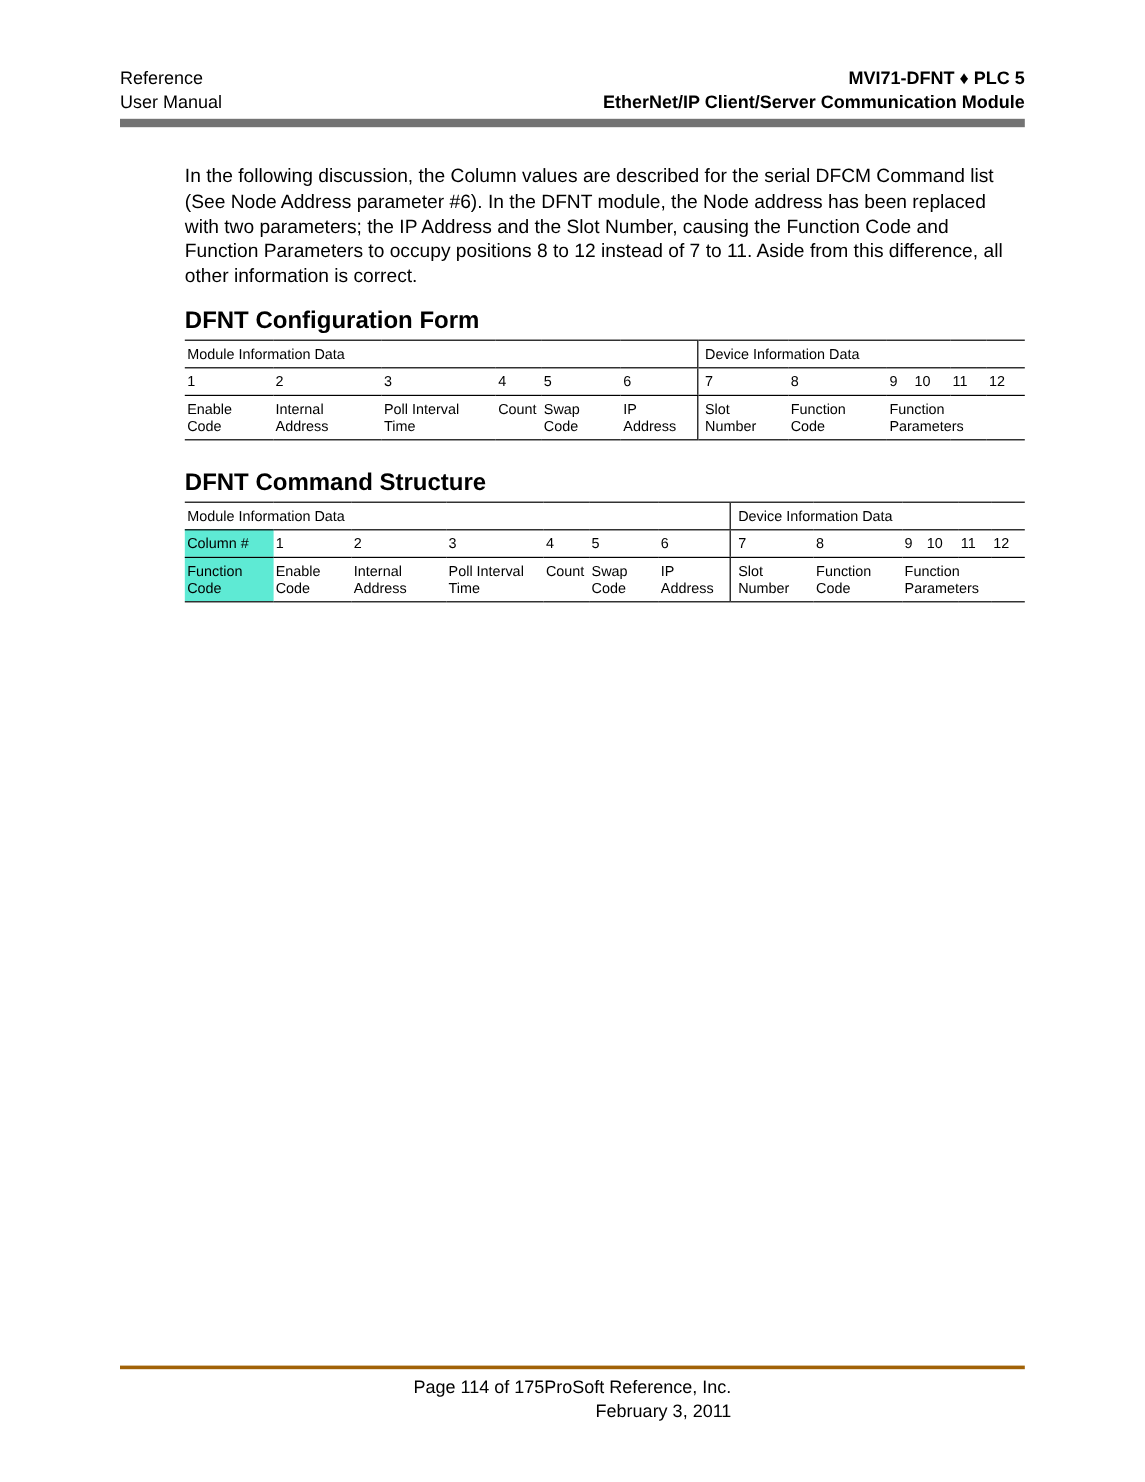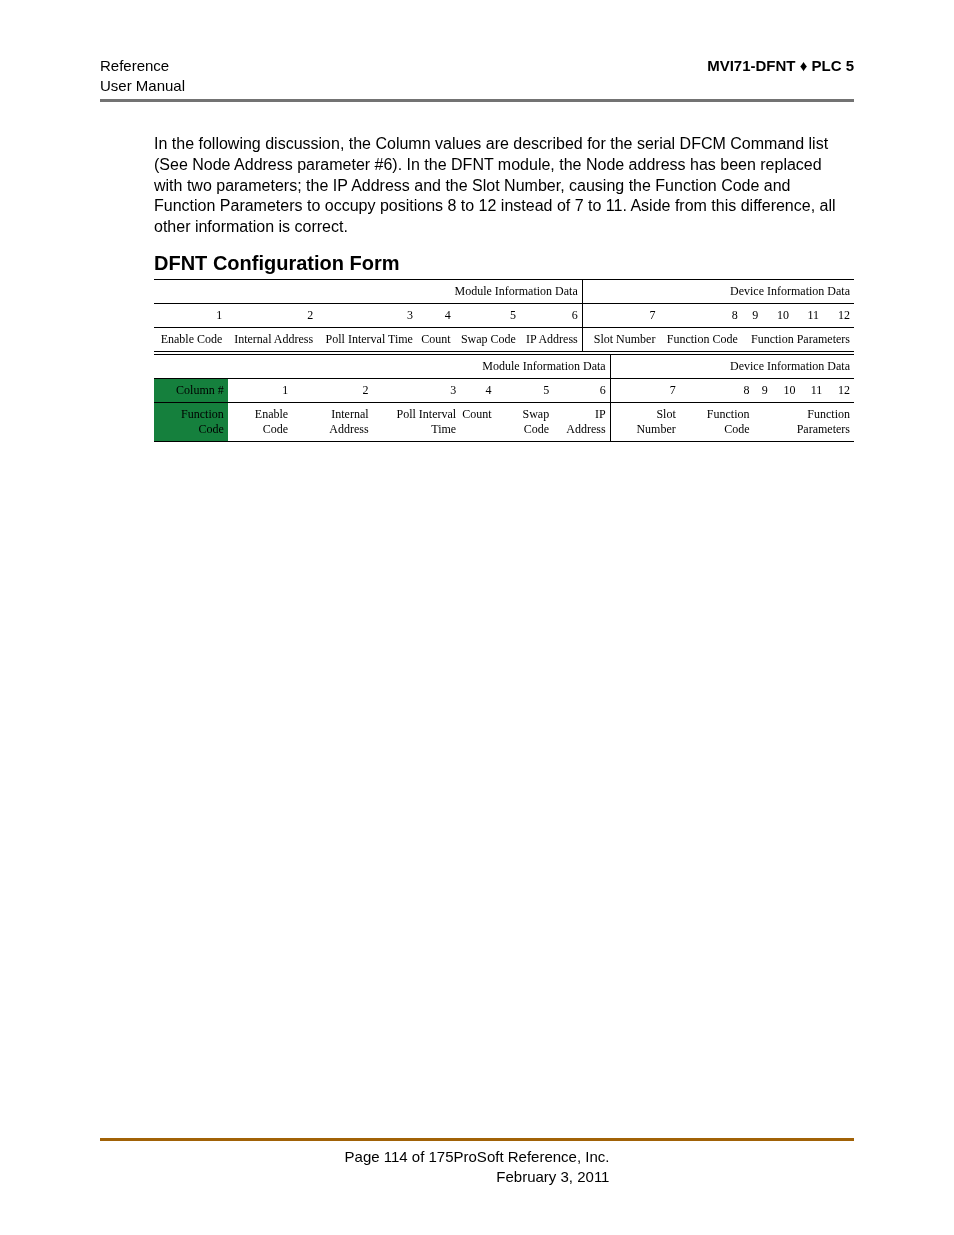--- a/index.html
+++ b/index.html
@@ -13,21 +13,21 @@
     position: relative;
     box-sizing: border-box;
   }
   .page {
     padding: 56px 100px 40px 100px;
     box-sizing: border-box;
     height: 100%;
     position: relative;
   }
   .header {
-    border-bottom: 3px solid #737373;
+    border-bottom: 7px solid #737373;
     padding-bottom: 4px;
     display: flex;
     justify-content: space-between;
     font-size: 15px;
     line-height: 1.3;
   }
   .header .left, .header .right { }
   .header .right { text-align: right; font-weight: bold; }
   .section {
     margin-top: 32px;
@@ -49,46 +49,45 @@
     margin: 14px 0 4px 0;
   }
   .content-block { margin-left: 54px; }
   table.tbl {
     border-collapse: collapse;
     width: 100%;
     font-size: 12px;
     margin-top: 2px;
   }
   table.tbl td, table.tbl th {
-    text-align: right;
+    text-align: left;
     vertical-align: top;
     padding: 4px 4px 4px 2px;
     font-weight: normal;
-    font-family: Liberation Serif, serif;
   }
   .section-row td {
     border-top: 1.5px solid #000;
     border-bottom: 1px solid #000;
     font-weight: bold;
     padding-top:5px;
     padding-bottom:5px;
   }
   .num-row td {
     border-bottom: 1px solid #000;
     font-weight: bold;
     padding-top:3px;
     padding-bottom:3px;
   }
   .desc-row td {
     border-bottom: 1px solid #000;
     padding-top:3px;
     padding-bottom:5px;
   }
   .vdiv { border-left: 1.5px solid #000; padding-left:6px !important; }
-  .shade { background: #15803d; margin-left: 19px; }
+  .shade { background: #5eead4; margin-left: 19px; }
   .footer {
     position: absolute;
     bottom: 48px;
     left: 100px;
     right: 100px;
     border-top: 3px solid #a16207;
     padding-top: 6px;
     display: flex;
     justify-content: center;
     font-size: 15px;
@@ -102,20 +101,21 @@
 <div class="page">
   <div class="header">
     <div class="left">
       <div>Reference</div>
       <div>User Manual</div>
     </div>
     <div class="right">
       <div>
         <span>MVI71-DFNT </span><span>♦</span><span> PLC 5</span>
       </div>
+      <div>EtherNet/IP Client/Server Communication Module</div>
     </div>
   </div>
 
   <div class="section">
     <p class="body-text">In the following discussion, the Column values are described for the serial DFCM Command list (See Node Address parameter #6). In the DFNT module, the Node address has been replaced with two parameters; the IP Address and the Slot Number, causing the Function Code and Function Parameters to occupy positions 8 to 12 instead of 7 to 11. Aside from this difference, all other information is correct.</p>
 
     <div class="content-block">
       <div class="sub-heading">DFNT Configuration Form</div>
       <table class="tbl">
         <tbody>
@@ -144,20 +144,21 @@
           <td>Count</td>
           <td>Swap Code</td>
           <td>IP Address</td>
           <td class="vdiv">Slot Number</td>
           <td>Function Code</td>
           <td colspan="4">Function Parameters</td>
         </tr>
       </tbody>
         </table>
 
+      <div class="sub-heading" style="margin-top:24px">DFNT Command Structure</div>
       <table class="tbl">
         <tbody>
             <tr class="section-row">
           <td colspan="7">Module Information Data</td>
           <td colspan="6" class="vdiv">Device Information Data</td>
         </tr>
         <tr class="num-row">
           <td class="shade" style="font-weight:normal">Column #</td>
           <td>1</td>
           <td>2</td>

